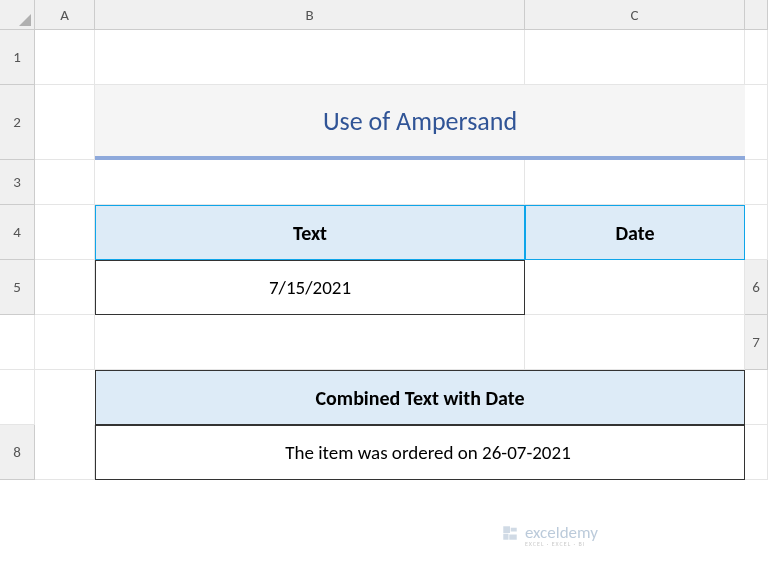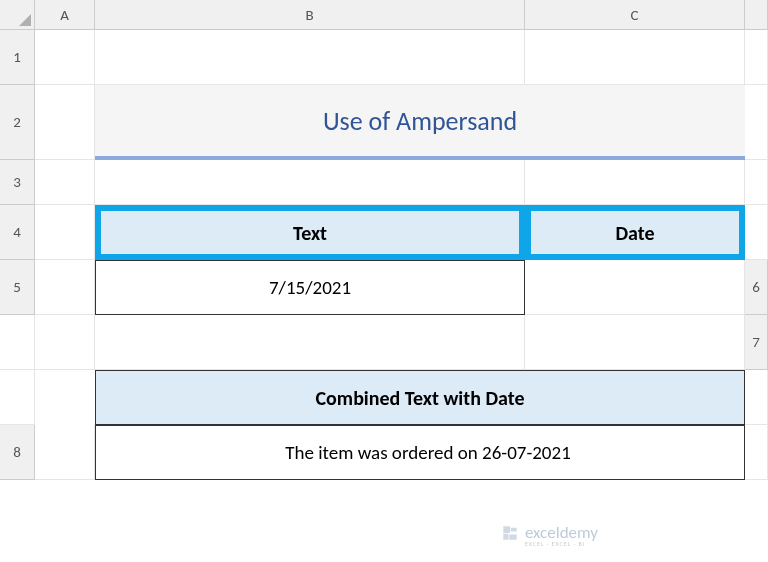--- a/index.html
+++ b/index.html
@@ -73,21 +73,21 @@
       color: #305496;
       font-weight: normal;
       font-size: 26px;
       border: none;
       border-bottom: 4px solid #8ea9db;
     }
     .header-cell {
       background: #ddebf7;
       font-weight: bold;
       font-size: 20px;
-      border: 6px solid #0ea5e9;
+      border: 1px solid #0ea5e9;
     }
     .data-cell {
       background: #fff;
       font-size: 19px;
       border: 1px solid #333;
     }
     .merged-header {
       background: #ddebf7;
       font-weight: bold;
       font-size: 20px;

